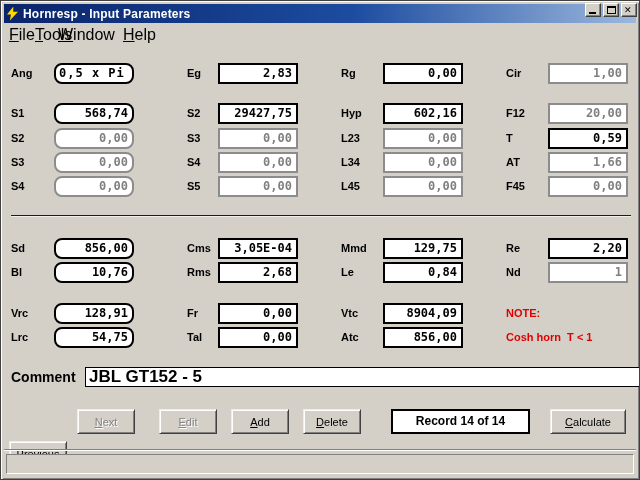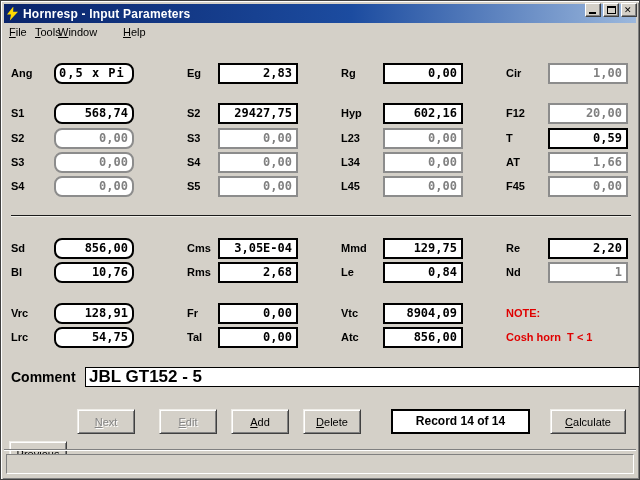--- a/index.html
+++ b/index.html
@@ -24,21 +24,21 @@
   .winbtns{position:absolute;right:2px;top:2px;display:flex;gap:2px;}
   .wbtn{
     width:16px;height:14px;background:#d4d0c8;position:relative;
     border:1px solid;border-color:#fff #404040 #404040 #fff;
     box-shadow:inset -1px -1px 0 #808080;cursor:default;
   }
   .g-min{position:absolute;left:3px;bottom:2px;width:7px;height:2px;background:#000;}
   .g-max{position:absolute;left:3px;top:2px;width:9px;height:8px;border:1px solid #000;border-top:2px solid #000;}
   .g-close{position:absolute;left:2px;top:1px;font-size:9px;font-weight:bold;color:#000;font-family:"DejaVu Sans",sans-serif;line-height:10px;}
   
-  .menu-item{position:absolute;top:25px;font-size:11px;color:#000;cursor:default;}
+  .menu-item{position:absolute;top:25px;font-size:16px;color:#000;cursor:default;}
   .m-file{left:8px;}.m-tools{left:34px;}.m-window{left:57px;}.m-help{left:122px;}
   
   .lab{position:absolute;height:21px;line-height:21px;font-size:11px;font-weight:bold;color:#000;white-space:nowrap;}
   .fld{
     position:absolute;width:80px;height:21px;background:#fff;border:2px solid #000;
     font-family:"DejaVu Sans Mono",monospace;font-size:12px;font-weight:bold;color:#000;
     line-height:16px;text-align:right;padding:0 4px 0 2px;white-space:nowrap;overflow:hidden;
   }
   .fld.left{text-align:left;letter-spacing:1px;padding-left:3px;}
   .fld.off{border-color:#8c8c8c;color:#808080;}

